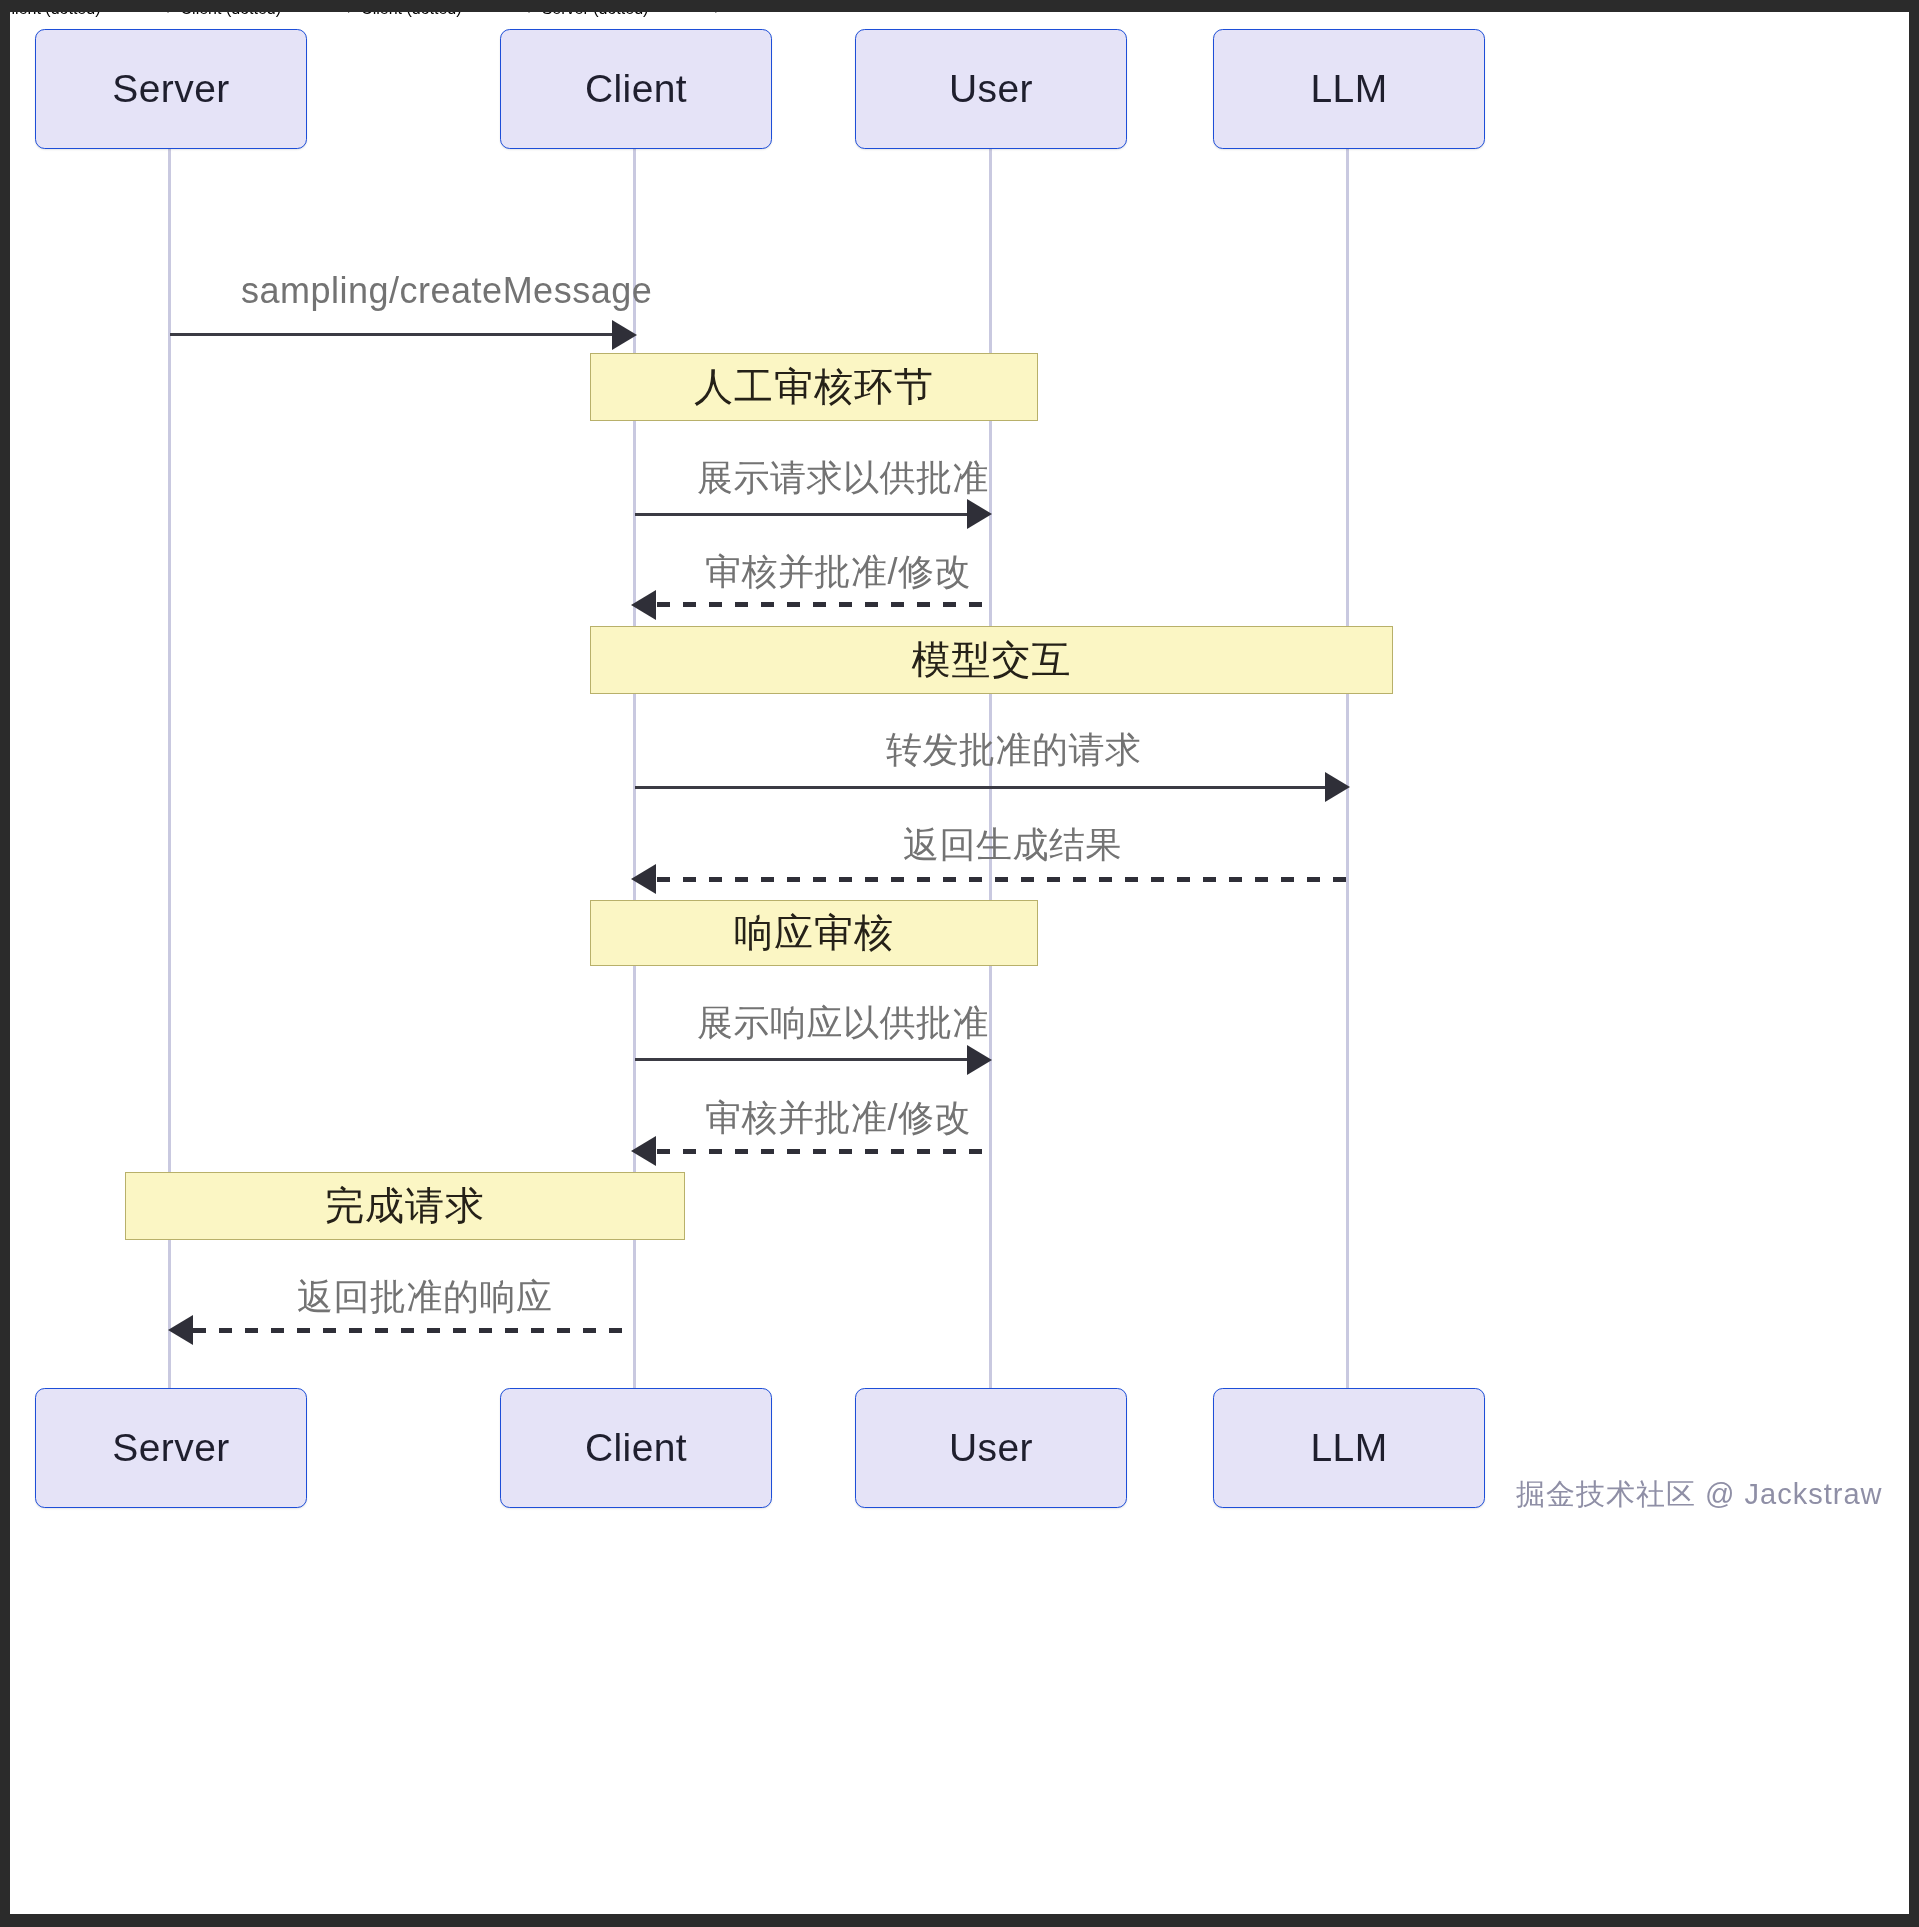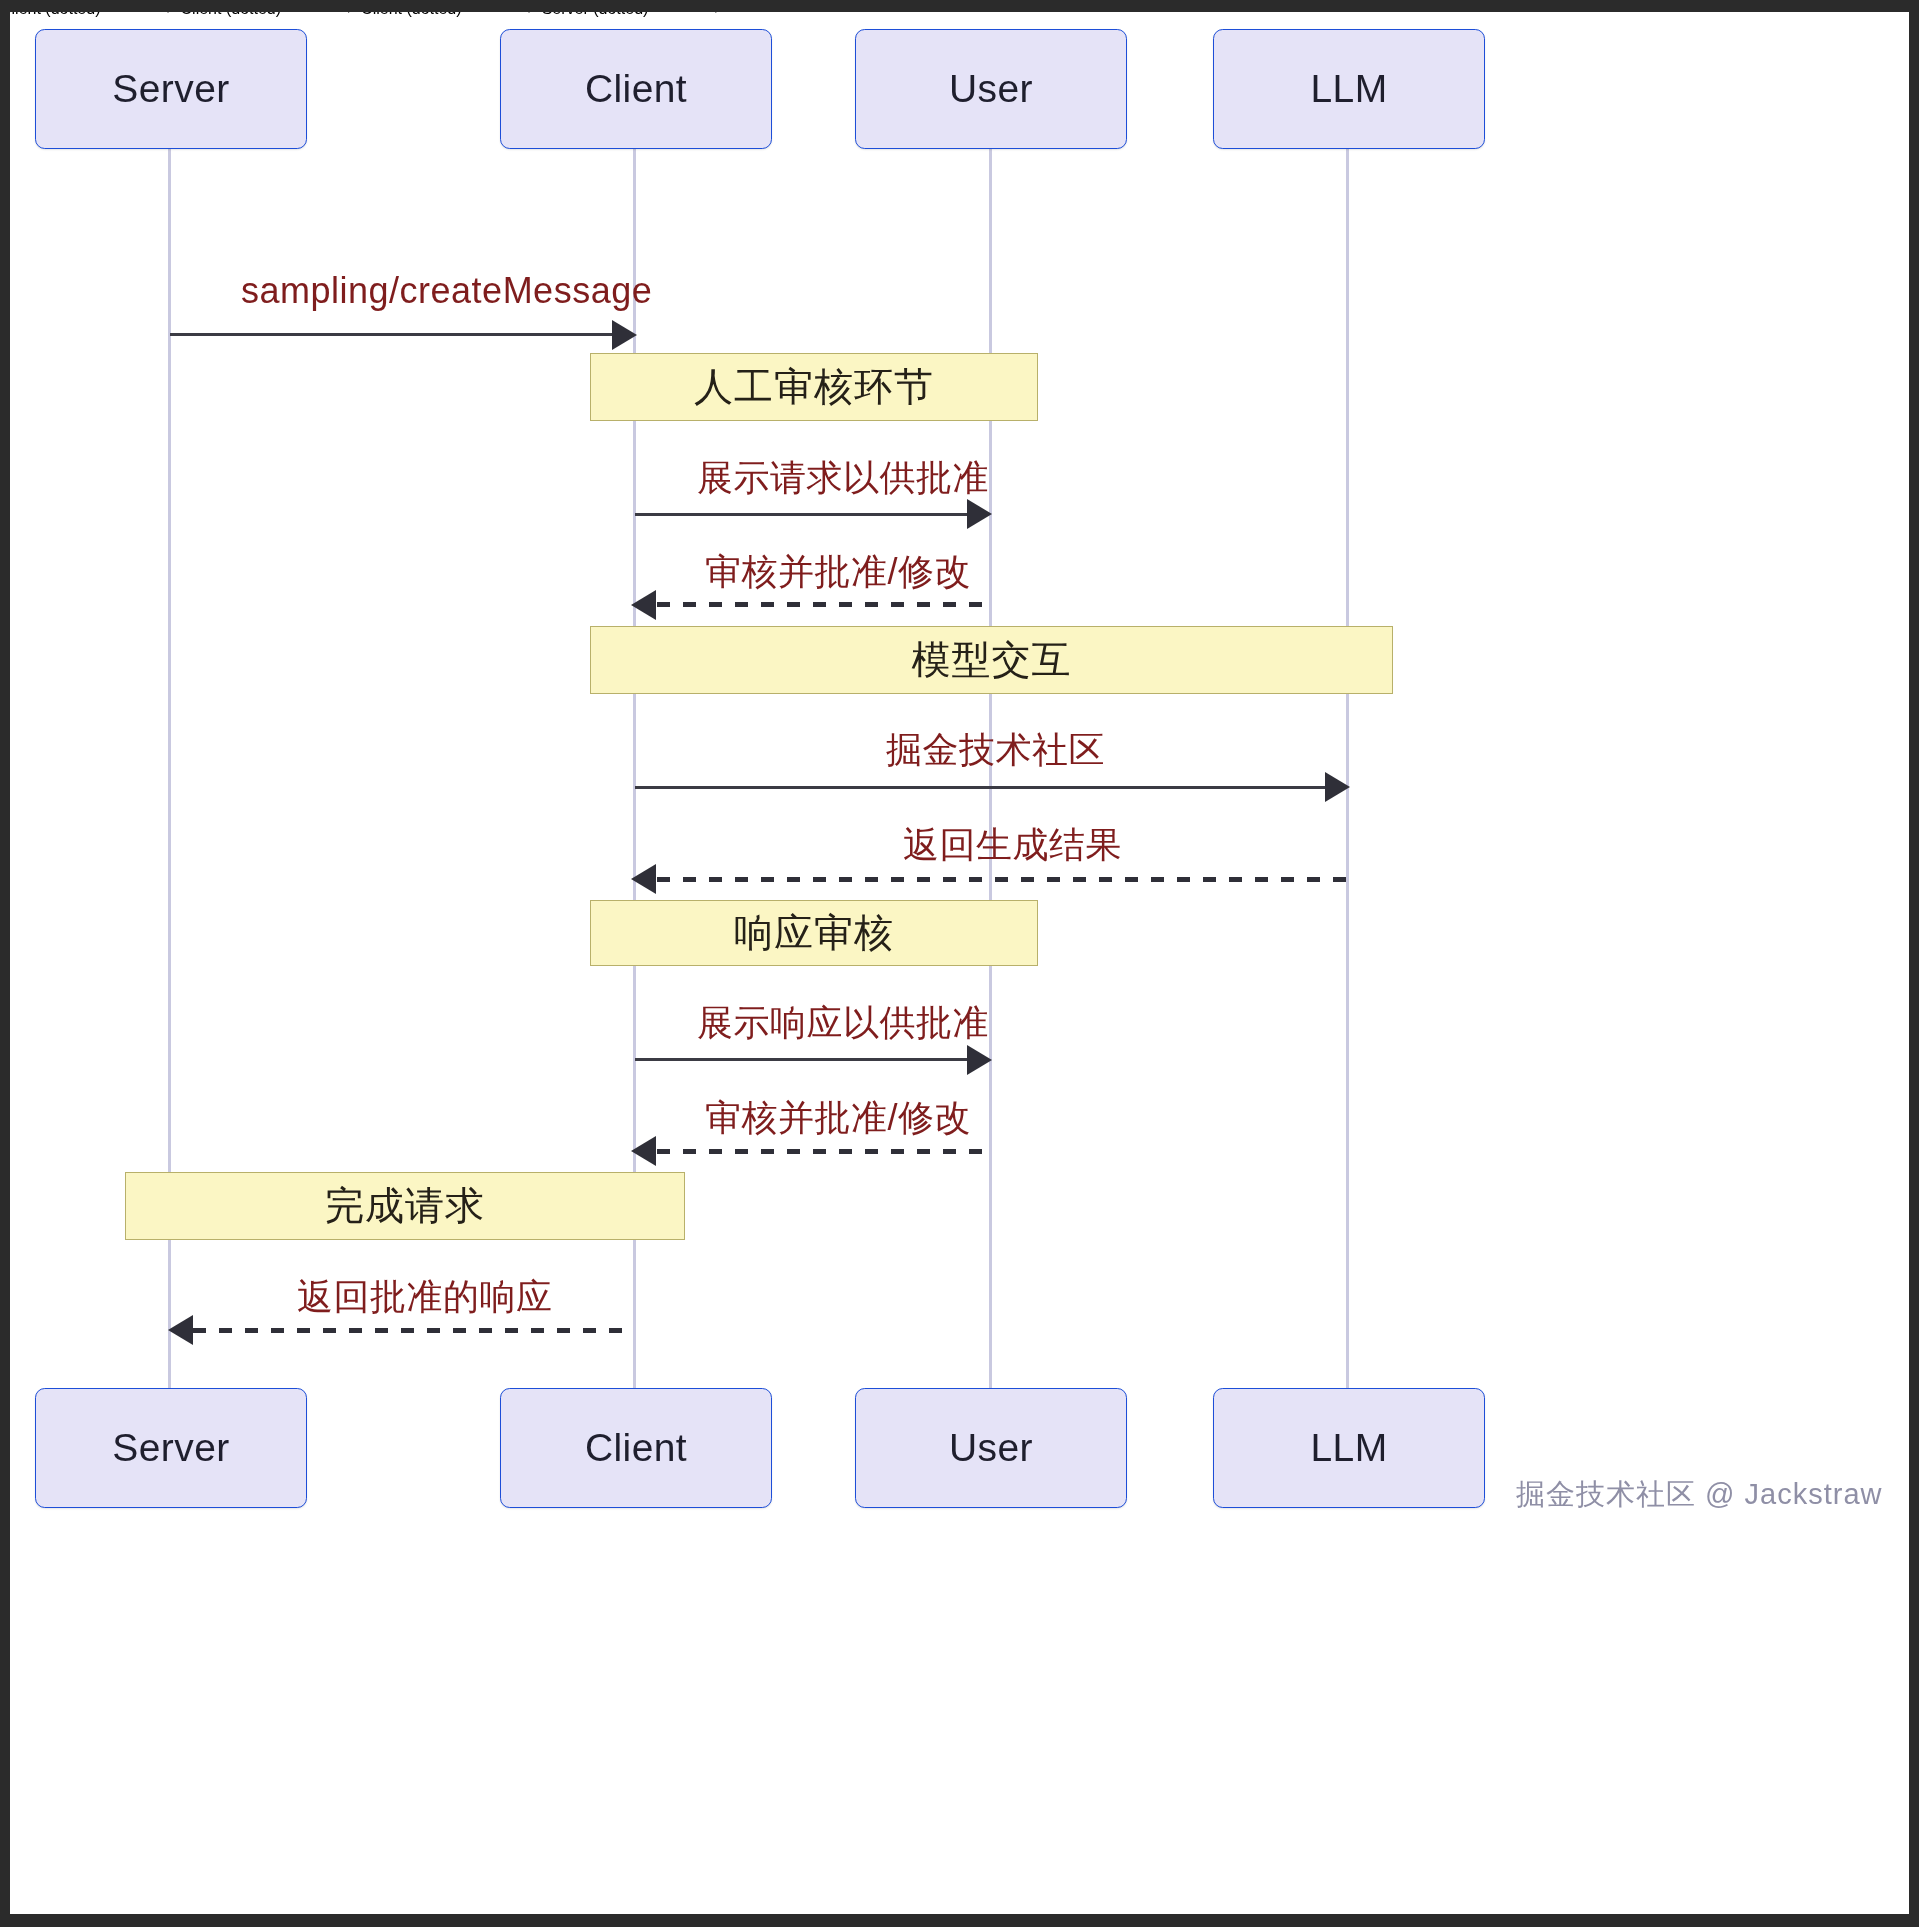--- a/index.html
+++ b/index.html
@@ -16,21 +16,21 @@
 
   .actor{position:absolute;background:#e5e3f7;border:1px solid #1d4ed8;border-radius:9.7px;
          display:flex;align-items:center;justify-content:center;
          box-shadow:0 1px 1.9px rgba(0,0,0,.10);}
   .actor-label{font-size:39px;color:#1f1f2e;font-weight:400;letter-spacing:0.4px;}
 
   .note{position:absolute;background:#fbf6c4;border:1px solid #b8b06a;
         display:flex;align-items:center;justify-content:center;}
   .note-label{font-size:39px;color:#252118;letter-spacing:1px;}
 
-  .msg-label{position:absolute;font-size:36px;color:#7f1d1d;white-space:nowrap;letter-spacing:0.5px;}
+  .msg-label{position:absolute;font-size:36px;color:#737373;white-space:nowrap;letter-spacing:0.5px;}
 
   .arrow-line{position:absolute;height:0;border-top:3.9px solid #3b3b44;}
   .arrow-line.dotted{border-top:0;border-bottom:0;height:4.8px;
      background-image:linear-gradient(to right,#2f2f38 0 13.5px,rgba(0,0,0,0) 13.5px 26px);
      background-repeat:repeat-x;background-size:26px 4.8px;}
 
   .head-r{position:absolute;width:0;height:0;border-top:15.4px solid transparent;
           border-bottom:15.4px solid transparent;border-left:25px solid #2f2f38;}
   .head-l{position:absolute;width:0;height:0;border-top:15.4px solid transparent;
           border-bottom:15.4px solid transparent;border-right:25px solid #2f2f38;}
@@ -88,21 +88,21 @@
   <div class="msg-label" style="left:705px;top:548px;">审核并批准/修改</div>
   <div class="arrow-line dotted" style="left:657px;top:602px;width:334px;"></div>
   <div class="head-l" style="left:631px;top:590px;"></div>
 
   
   <div class="note" style="left:590px;top:626px;width:801px;height:66px;">
     <span class="note-label">模型交互</span>
   </div>
 
   
-  <div class="msg-label" style="left:886px;top:726px;">掘金技术社区</div>
+  <div class="msg-label" style="left:886px;top:726px;">转发批准的请求</div>
   <div class="arrow-line" style="left:635px;top:786px;width:695px;"></div>
   <div class="head-r" style="left:1325px;top:772px;"></div>
 
    Client (dotted) ===== --&gt;
   <div class="msg-label" style="left:903px;top:821px;">返回生成结果</div>
   <div class="arrow-line dotted" style="left:657px;top:877px;width:691px;"></div>
   <div class="head-l" style="left:631px;top:864px;"></div>
 
   
   <div class="note" style="left:590px;top:900px;width:446px;height:64px;">

